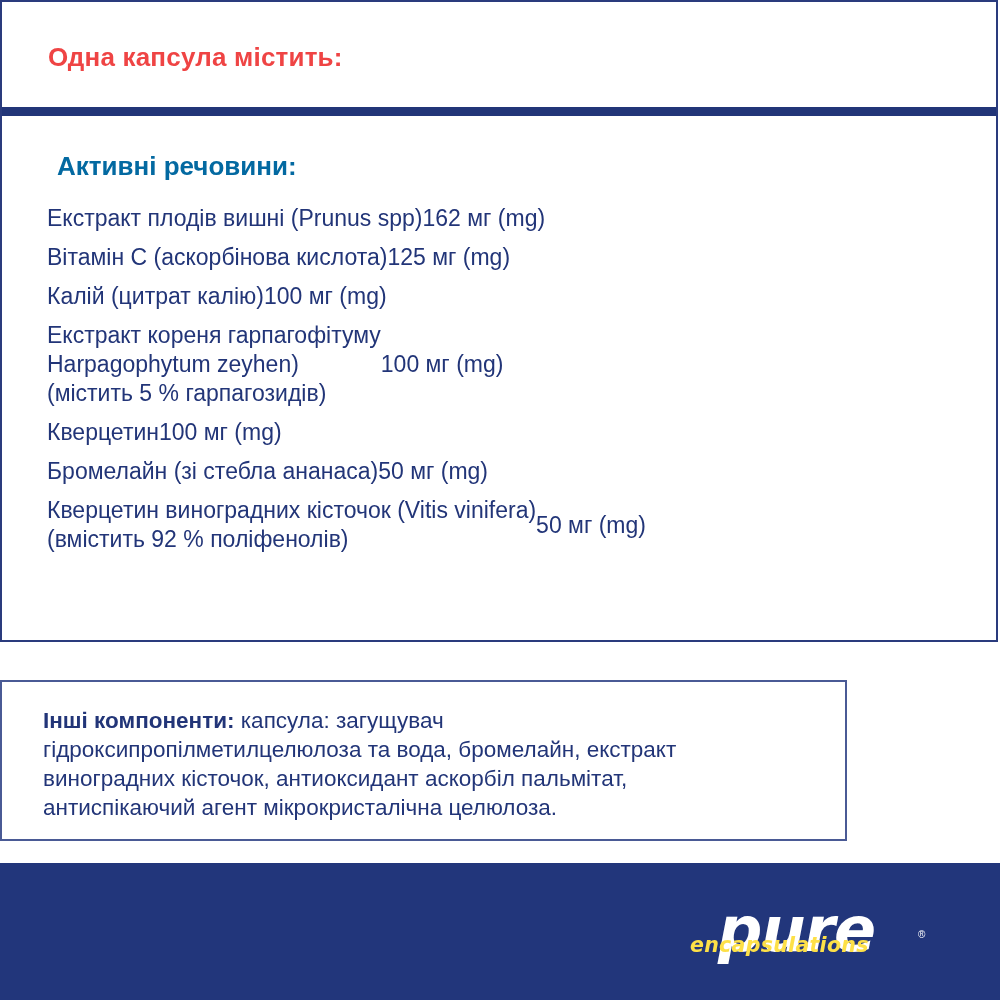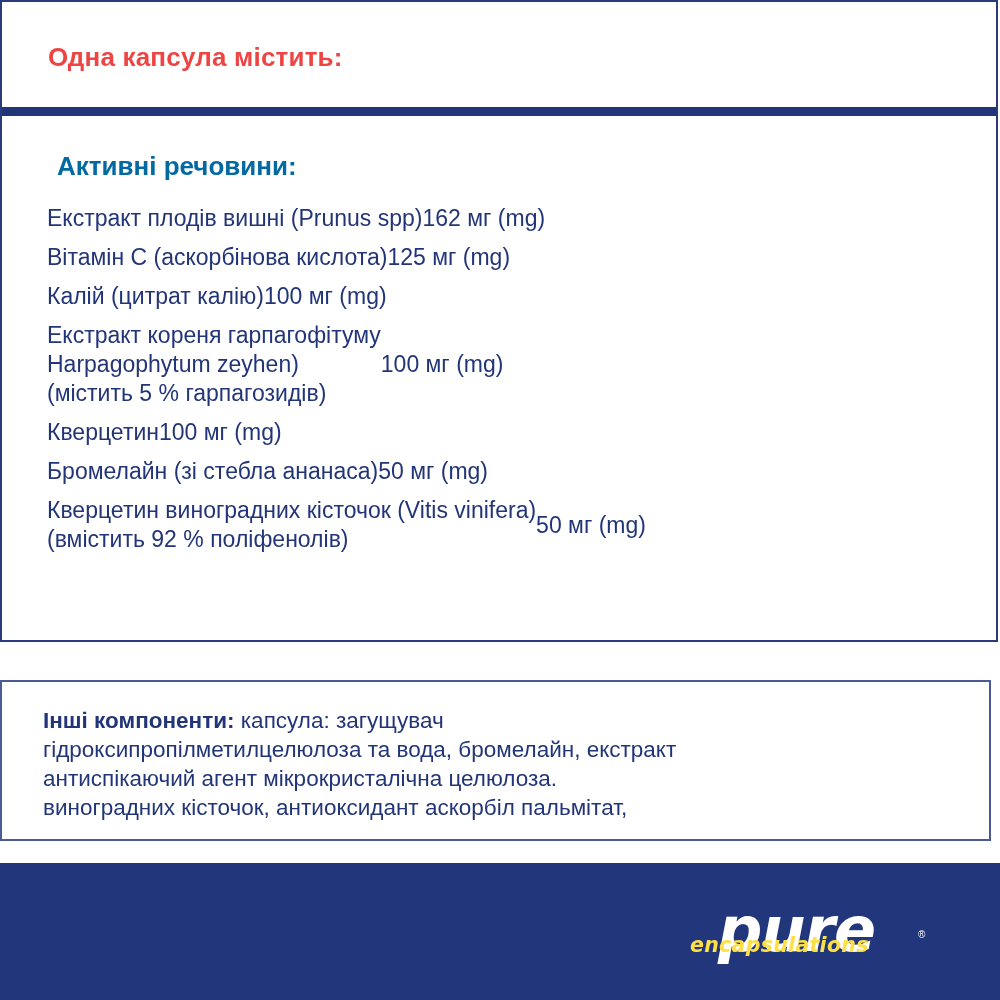--- a/index.html
+++ b/index.html
@@ -31,21 +31,21 @@
     }
     .ing-name {
       font-size: 23px; line-height: 29px; color: #223578; font-weight: 400;
     }
     .ing-name div { white-space: nowrap; }
     .ing-amount {
       font-size: 23px; line-height: 29px; color: #223578; white-space: nowrap;
       text-align: right;
     }
     .panel-other {
-      position: absolute; left: 0; top: 680px; width: 991px; height: 161px;
+      position: absolute; left: 0; top: 680px; width: 847px; height: 161px;
       border: 2px solid #4a5a95; box-sizing: border-box;
     }
     .other-text {
       position: absolute; left: 41px; top: 24px; width: 920px;
       font-size: 22.5px; line-height: 29px; color: #223578;
     }
     .other-text .lbl { font-weight: 700; }
     .footer-bar {
       position: absolute; left: 0; top: 863px; width: 1000px; height: 137px;
       background: #22367b;
@@ -119,22 +119,22 @@
       </div>
       <div class="ing-amount">50 мг (mg)</div>
     </div>
   </div>
 </div>
 
 <div class="panel-other">
   <div class="other-text">
     <div><span class="lbl">Інші компоненти:</span><span> капсула: загущувач</span></div>
     <div>гідроксипропілметилцелюлоза та вода, бромелайн, екстракт</div>
+    <div>виноградних кісточок, антиоксидант аскорбіл пальмітат,</div>
     <div>антиспікаючий агент мікрокристалічна целюлоза.</div>
-    <div>виноградних кісточок, антиоксидант аскорбіл пальмітат,</div>
   </div>
 </div>
 
 <div class="footer-bar">
   <div class="logo">
     <span class="logo-pure">pure</span>
     <span class="logo-enc">encapsulations</span>
     <span class="logo-reg">®</span>
   </div>
 </div>

